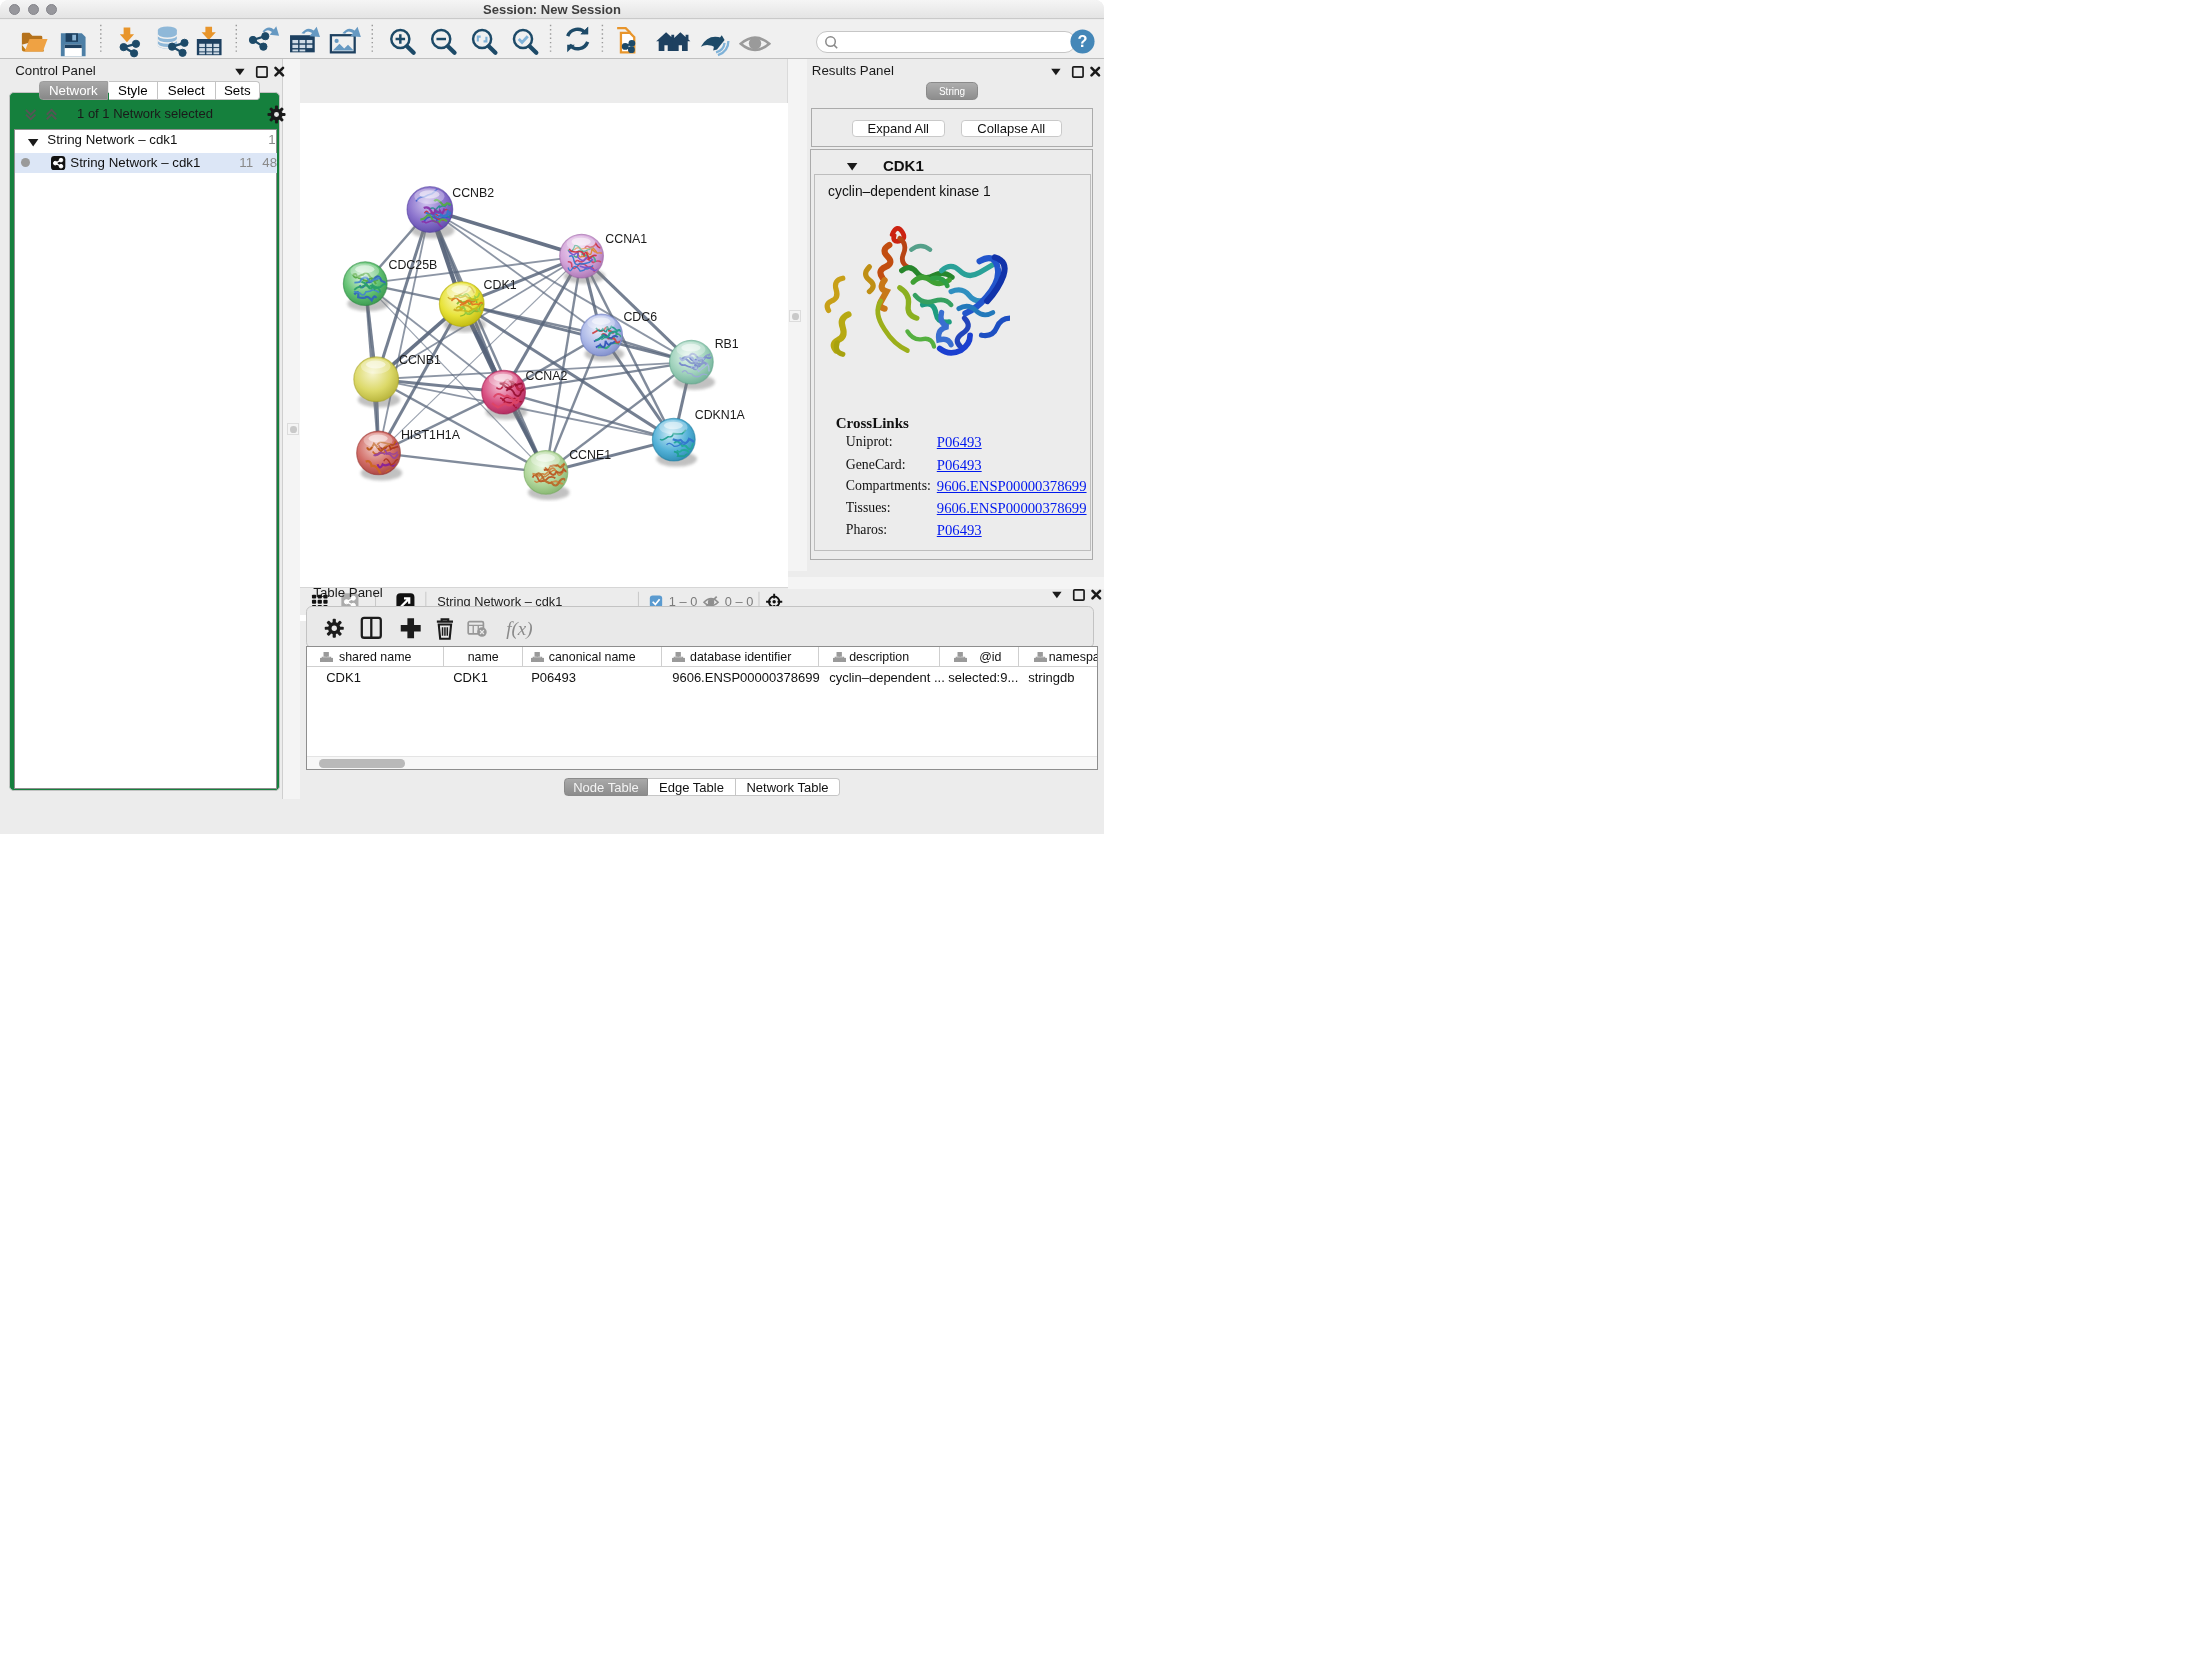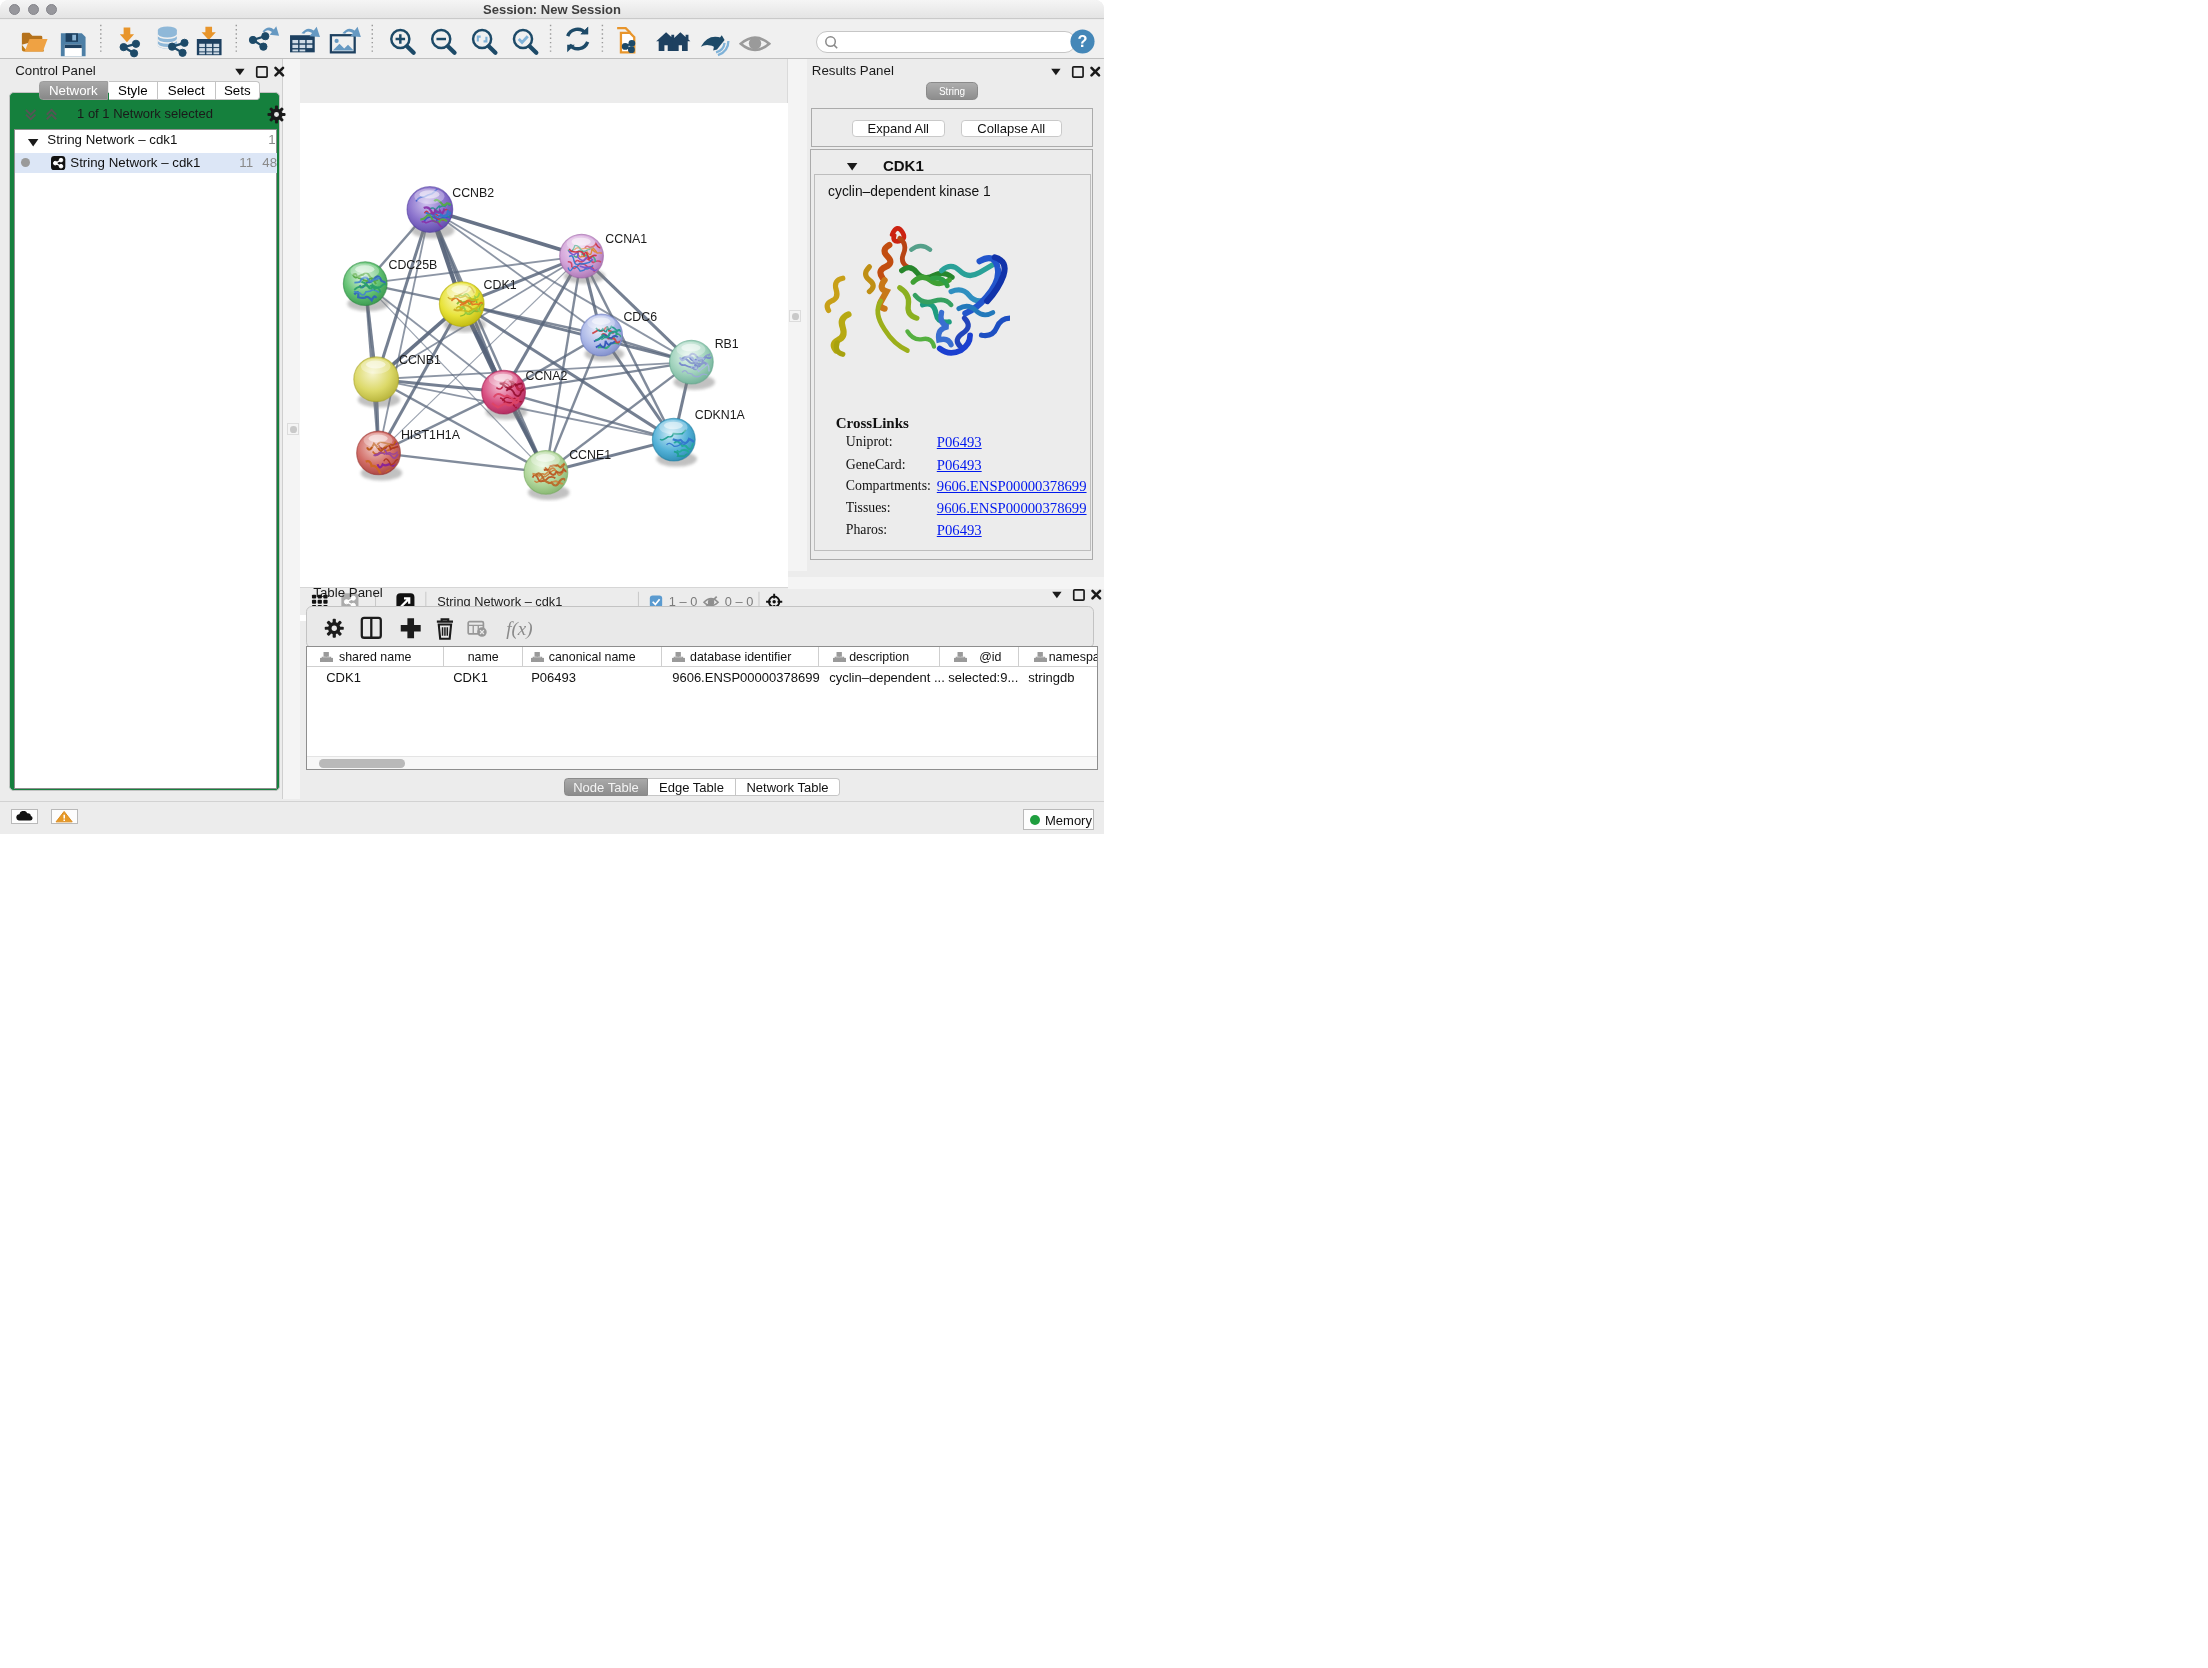--- a/index.html
+++ b/index.html
@@ -849,32 +849,14 @@
         <div class="dcell" style="left:721px;">stringdb</div>
       </div>
       <div style="position:absolute;left:0;bottom:0;width:100%;height:13.3px;background:#f7f7f7;border-top:1px solid #e4e4e4;">
         <div style="position:absolute;left:11.4px;top:2.4px;width:86px;height:8.6px;border-radius:4.3px;background:#b9b9b9;"></div>
       </div>
     </div>
     <div class="btab" style="left:264px;width:84px;top:198px;border-radius:3.8px 0 0 3.8px;background:linear-gradient(#a9a9a9,#8c8c8c);color:#f4f4f4;border-color:#8a8a8a;">Node Table</div>
     <div class="btab" style="left:348px;width:88px;top:198px;border-left:none;">Edge Table</div>
     <div class="btab" style="left:436px;width:104px;top:198px;border-left:none;border-radius:0 3.8px 3.8px 0;">Network Table</div>
   </div>
-  <div id="statusbar">
-    <div style="position:absolute;left:11px;top:6.7px;width:27px;height:15px;background:#fdfdfd;border:1px solid #b9b9b9;">
-      <svg width="23" height="12.4" style="position:absolute;left:1px;top:1px" viewBox="0 0 24 13">
-          <path d="M6 10 a3.4 3.4 0 0 1 .6-6.7 a4.4 4.4 0 0 1 8.3-.9 a3 3 0 0 1 3.8 2.9 a2.4 2.4 0 0 1 -0.6 4.7 z" fill="#111"></path>
-        </svg>
-    </div>
-    <div style="position:absolute;left:51px;top:6.7px;width:27px;height:15px;background:#fdfdfd;border:1px solid #b9b9b9;">
-      <svg width="23" height="13.3" style="position:absolute;left:3.3px;top:0.5px" viewBox="0 0 24 14">
-          <path d="M9.5 1.5 L18 12.5 L1 12.5 Z" fill="#e79a28" stroke="#d8891a" stroke-width="1"></path>
-          <rect x="8.8" y="5" width="1.6" height="4" fill="#fff"></rect>
-          <rect x="8.8" y="10" width="1.6" height="1.6" fill="#fff"></rect>
-        </svg>
-    </div>
-    <div style="position:absolute;left:1023px;top:7.1px;width:71px;height:21px;background:#fdfdfd;border:1px solid #b9b9b9;">
-      <div style="position:absolute;left:5.7px;top:4.8px;width:10.5px;height:10.5px;border-radius:50%;background:#1e9e3e;"></div>
-      <div style="position:absolute;left:21px;top:2.9px;font-size:13px;color:#111;">Memory</div>
-    </div>
-  </div>
 </div>
 
 
 </body></html>

